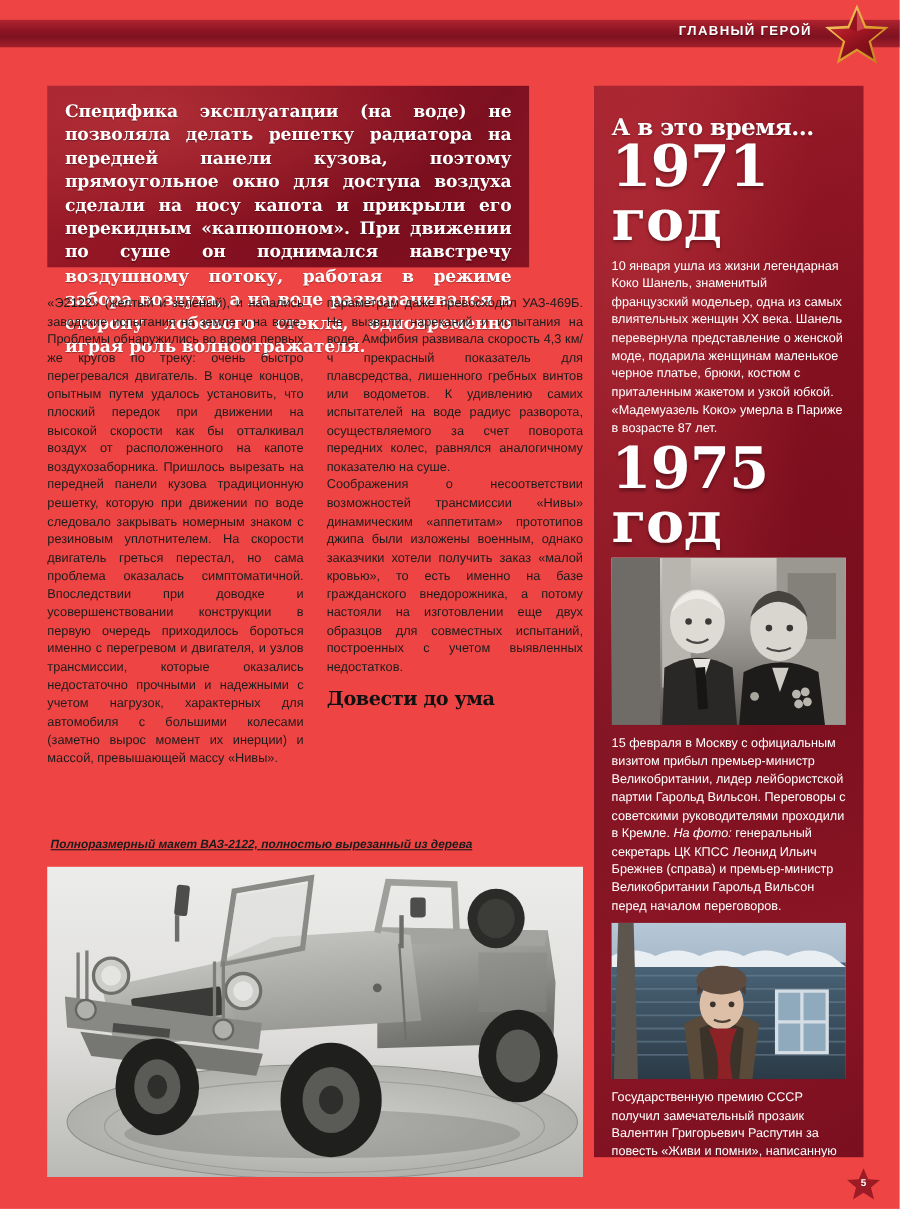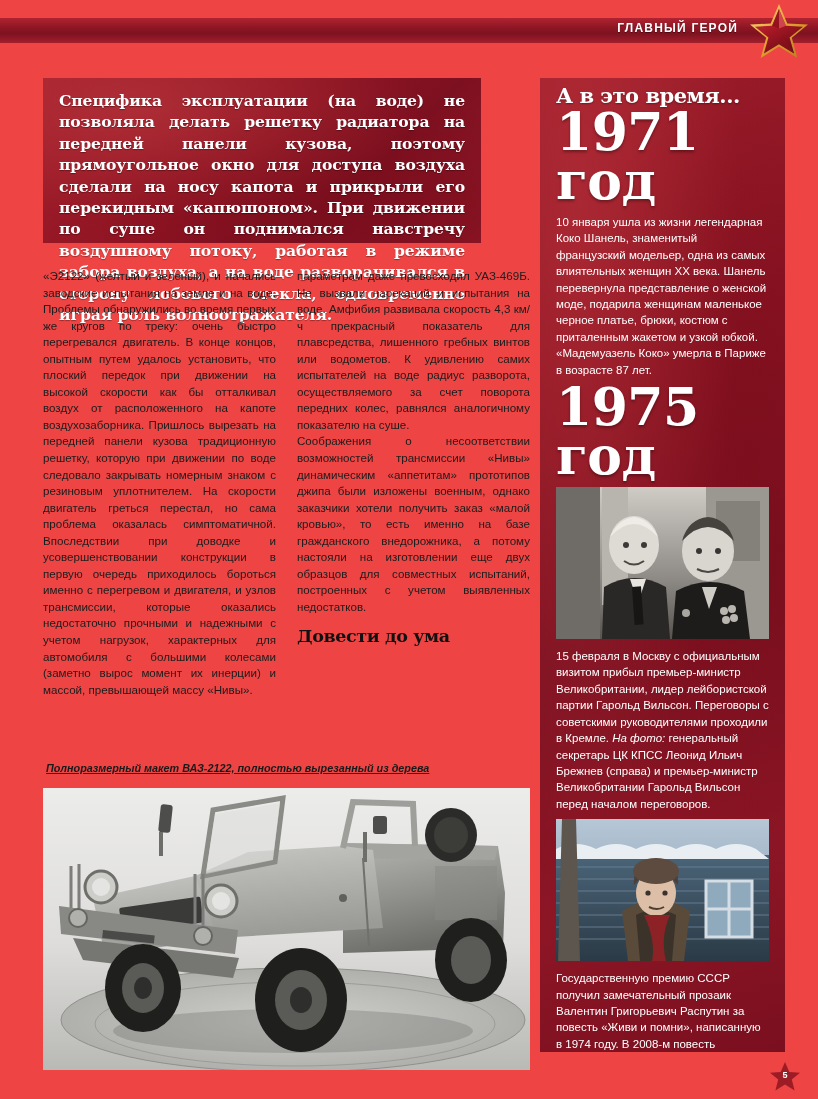--- a/index.html
+++ b/index.html
@@ -71,21 +71,21 @@
     overflow: hidden;
   }
 
   
   .sidebar {
     position: absolute; left: 540px; top: 78px; width: 245px; height: 974px;
     background:
       radial-gradient(ellipse at 15% 12%, rgba(190,55,62,.5) 0%, rgba(150,25,38,0) 55%),
       radial-gradient(ellipse at 85% 40%, rgba(120,12,26,.55) 0%, rgba(140,20,32,0) 55%),
       linear-gradient(160deg,#9e1d2b 0%,#8a1322 30%,#7b1020 55%,#8d1625 80%,#7a0f1f 100%);
-    padding: 5px 16px 12px 16px; overflow: hidden;
+    padding: 25px 16px 12px 16px; overflow: hidden;
   }
   .sb-kicker {
     font-family: "DejaVu Serif", serif; font-weight: bold;
     font-size: 21px; color: #fff; letter-spacing: -0.5px; line-height: 26px;
     text-shadow: 0 1px 2px rgba(0,0,0,.35);
   }
   .sb-year {
     font-family: "DejaVu Serif", serif; font-weight: bold;
     font-size: 52px; color: #fff; line-height: 49px; letter-spacing: -0.5px;
     text-shadow: 0 2px 3px rgba(0,0,0,.35); margin-top: -2px;

